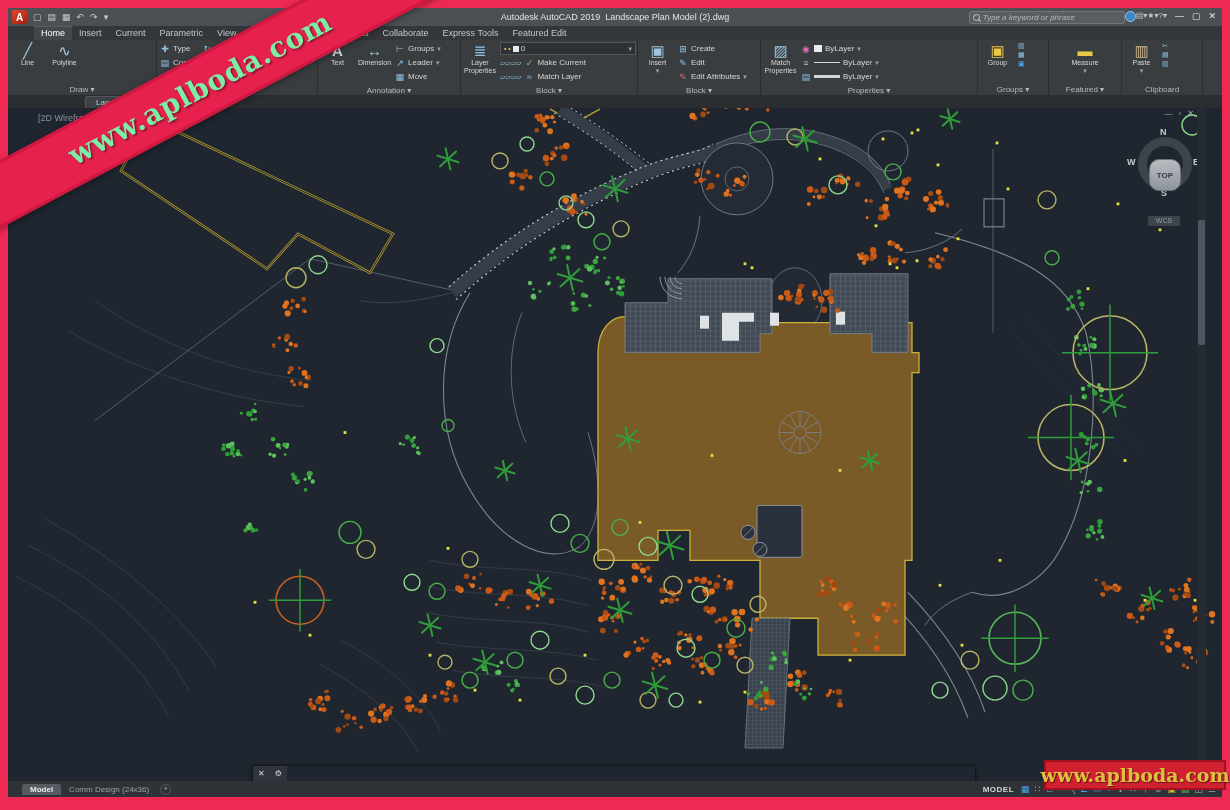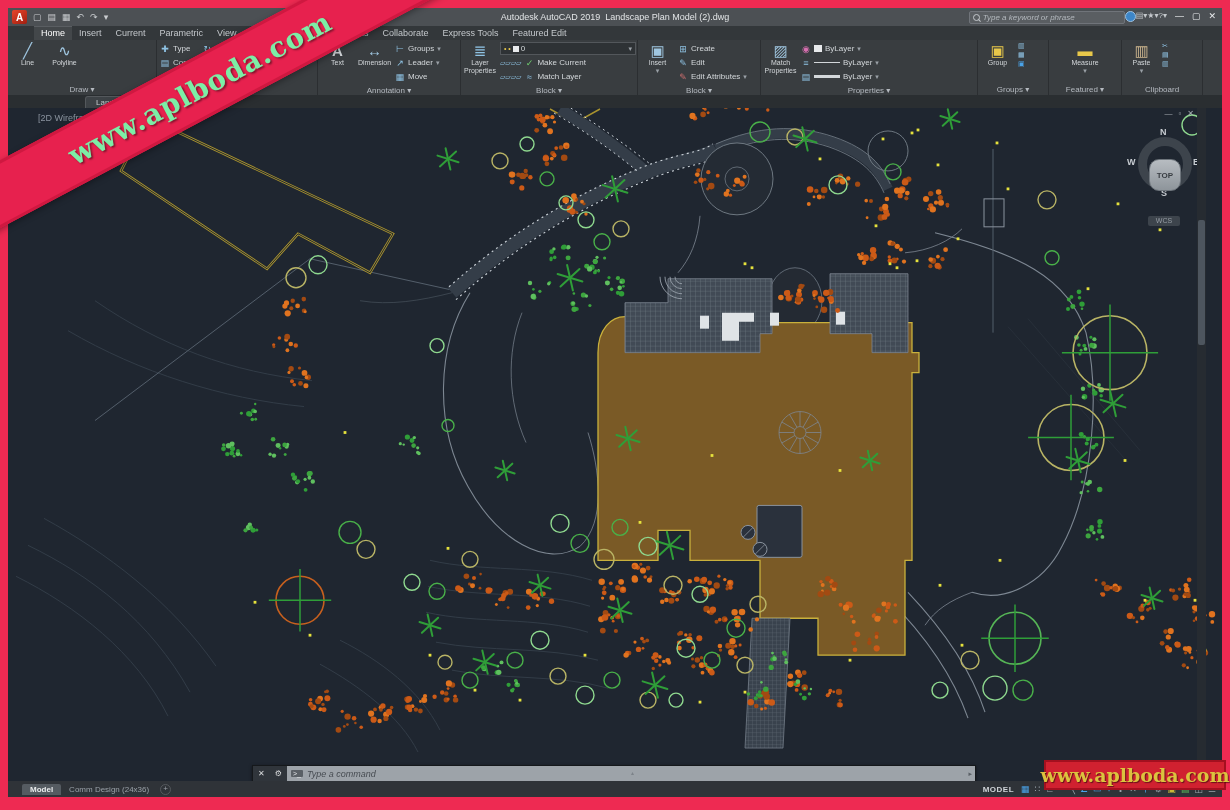--- a/index.html
+++ b/index.html
@@ -1678,26 +1678,20 @@
       <div class="scrollbar">
         <div class="scrollthumb"></div>
       </div>
 
       <div class="cmdbar">
         <div class="cmdicons">
           <span>✕</span>
           <span></span>
           <span>⚙</span>
         </div>
-        <div class="cmdfield">
-          <span class="cmdprompt">&gt;_</span>
-          <span class="cmdtext">Type a command</span>
-          <span class="cmdhandle">▴</span>
-          <span class="cmdarrow">▸</span>
-        </div>
       </div>
     </div>
 
     <div class="statusbar">
       <span class="mtab">Model</span>
       <span class="ltab">Comm Design (24x36)</span>
       <span class="lplus">+</span>
       <div class="st-right">
         <span class="modelbtn">MODEL</span>
         <span id="status-icons" style="display:flex;gap:5px;align-items:center">

